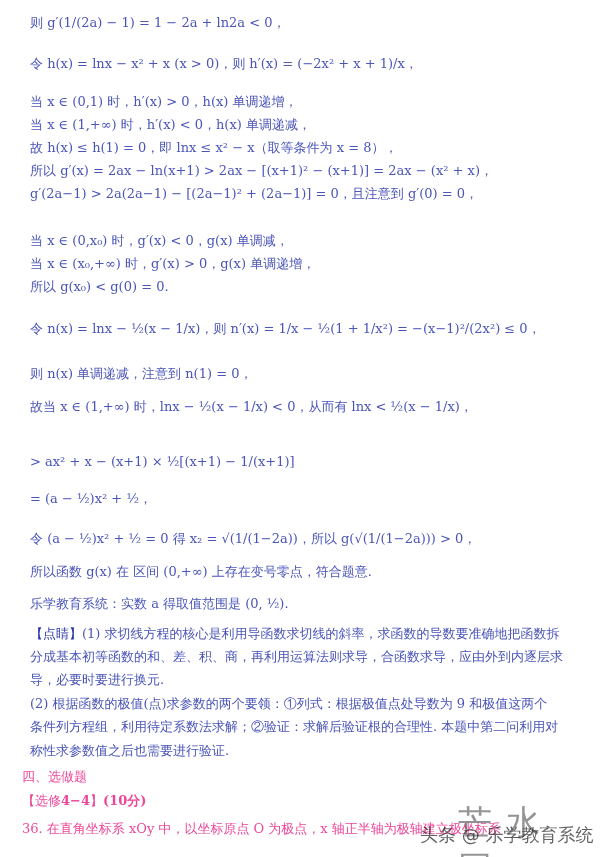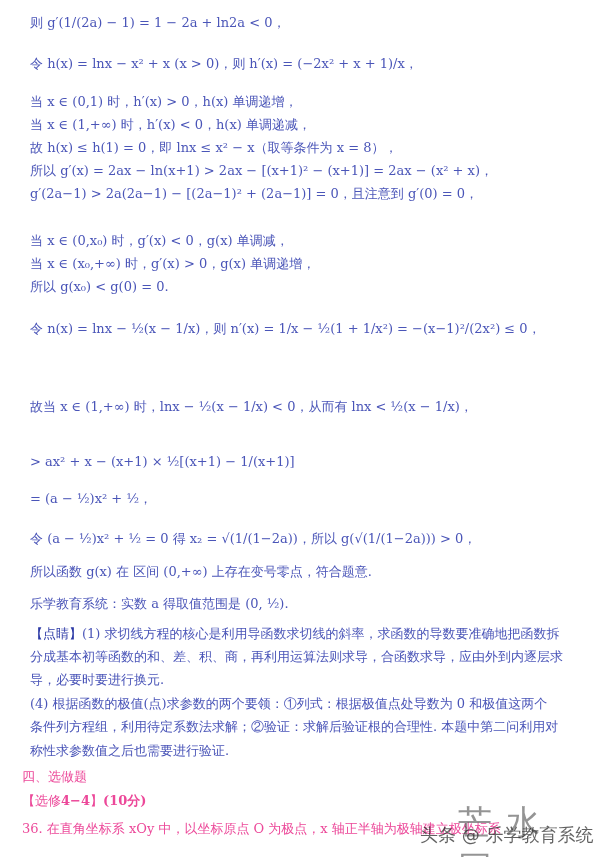--- a/index.html
+++ b/index.html
@@ -22,33 +22,34 @@
   <div class="line" style="top:55px">令 h(x) = lnx − x² + x (x &gt; 0)，则 h′(x) = (−2x² + x + 1)/x，</div>
   <div class="line" style="top:93px">当 x ∈ (0,1) 时，h′(x) &gt; 0，h(x) 单调递增，</div>
   <div class="line" style="top:116px">当 x ∈ (1,+∞) 时，h′(x) &lt; 0，h(x) 单调递减，</div>
   <div class="line" style="top:139px">故 h(x) ≤ h(1) = 0，即 lnx ≤ x² − x（取等条件为 x = 8），</div>
   <div class="line" style="top:162px">所以 g′(x) = 2ax − ln(x+1) &gt; 2ax − [(x+1)² − (x+1)] = 2ax − (x² + x)，</div>
   <div class="line" style="top:185px">g′(2a−1) &gt; 2a(2a−1) − [(2a−1)² + (2a−1)] = 0，且注意到 g′(0) = 0，</div>
   <div class="line" style="top:232px">当 x ∈ (0,x₀) 时，g′(x) &lt; 0，g(x) 单调减，</div>
   <div class="line" style="top:255px">当 x ∈ (x₀,+∞) 时，g′(x) &gt; 0，g(x) 单调递增，</div>
   <div class="line" style="top:278px">所以 g(x₀) &lt; g(0) = 0.</div>
   <div class="line" style="top:320px">令 n(x) = lnx − ½(x − 1/x)，则 n′(x) = 1/x − ½(1 + 1/x²) = −(x−1)²/(2x²) ≤ 0，</div>
+  <div class="line" style="top:365px">则 n(x) 单调递减，注意到 n(1) = 0，</div>
   <div class="line" style="top:398px">故当 x ∈ (1,+∞) 时，lnx − ½(x − 1/x) &lt; 0，从而有 lnx &lt; ½(x − 1/x)，</div>
   <div class="line" style="top:453px">&gt; ax² + x − (x+1) × ½[(x+1) − 1/(x+1)]</div>
   <div class="line" style="top:490px">= (a − ½)x² + ½，</div>
   <div class="line" style="top:530px">令 (a − ½)x² + ½ = 0 得 x₂ = √(1/(1−2a))，所以 g(√(1/(1−2a))) &gt; 0，</div>
   <div class="line" style="top:563px">所以函数 g(x) 在 区间 (0,+∞) 上存在变号零点，符合题意.</div>
   <div class="line" style="top:595px">乐学教育系统：实数 a 得取值范围是 (0, ½).</div>
 
   <div class="line" style="top:625px">
     <span class="keyword">【点睛】</span><span>(1) 求切线方程的核心是利用导函数求切线的斜率，求函数的导数要准确地把函数拆</span>
   </div>
   <div class="line" style="top:648px">分成基本初等函数的和、差、积、商，再利用运算法则求导，合函数求导，应由外到内逐层求</div>
   <div class="line" style="top:671px">导，必要时要进行换元.</div>
-  <div class="line" style="top:695px">(4) 根据函数的极值(点)求参数的两个要领：①列式：根据极值点处导数为 0 和极值这两个</div>
+  <div class="line" style="top:695px">(2) 根据函数的极值(点)求参数的两个要领：①列式：根据极值点处导数为 9 和极值这两个</div>
   <div class="line" style="top:718px">条件列方程组，利用待定系数法求解；②验证：求解后验证根的合理性. 本题中第二问利用对</div>
   <div class="line" style="top:742px">称性求参数值之后也需要进行验证.</div>
 
   <div class="line blk" style="top:768px; left:22px">四、选做题</div>
   <div class="line blk" style="top:792px; left:22px">
     <span>【选修</span><span class="bold">4−4</span><span>】</span><span class="bold">(10分)</span>
   </div>
   <div class="line blk" style="top:820px; left:22px">36.  在直角坐标系 xOy 中，以坐标原点 O 为极点，x 轴正半轴为极轴建立极坐标系</div>
 
   <div class="watermark">芒水网</div>

